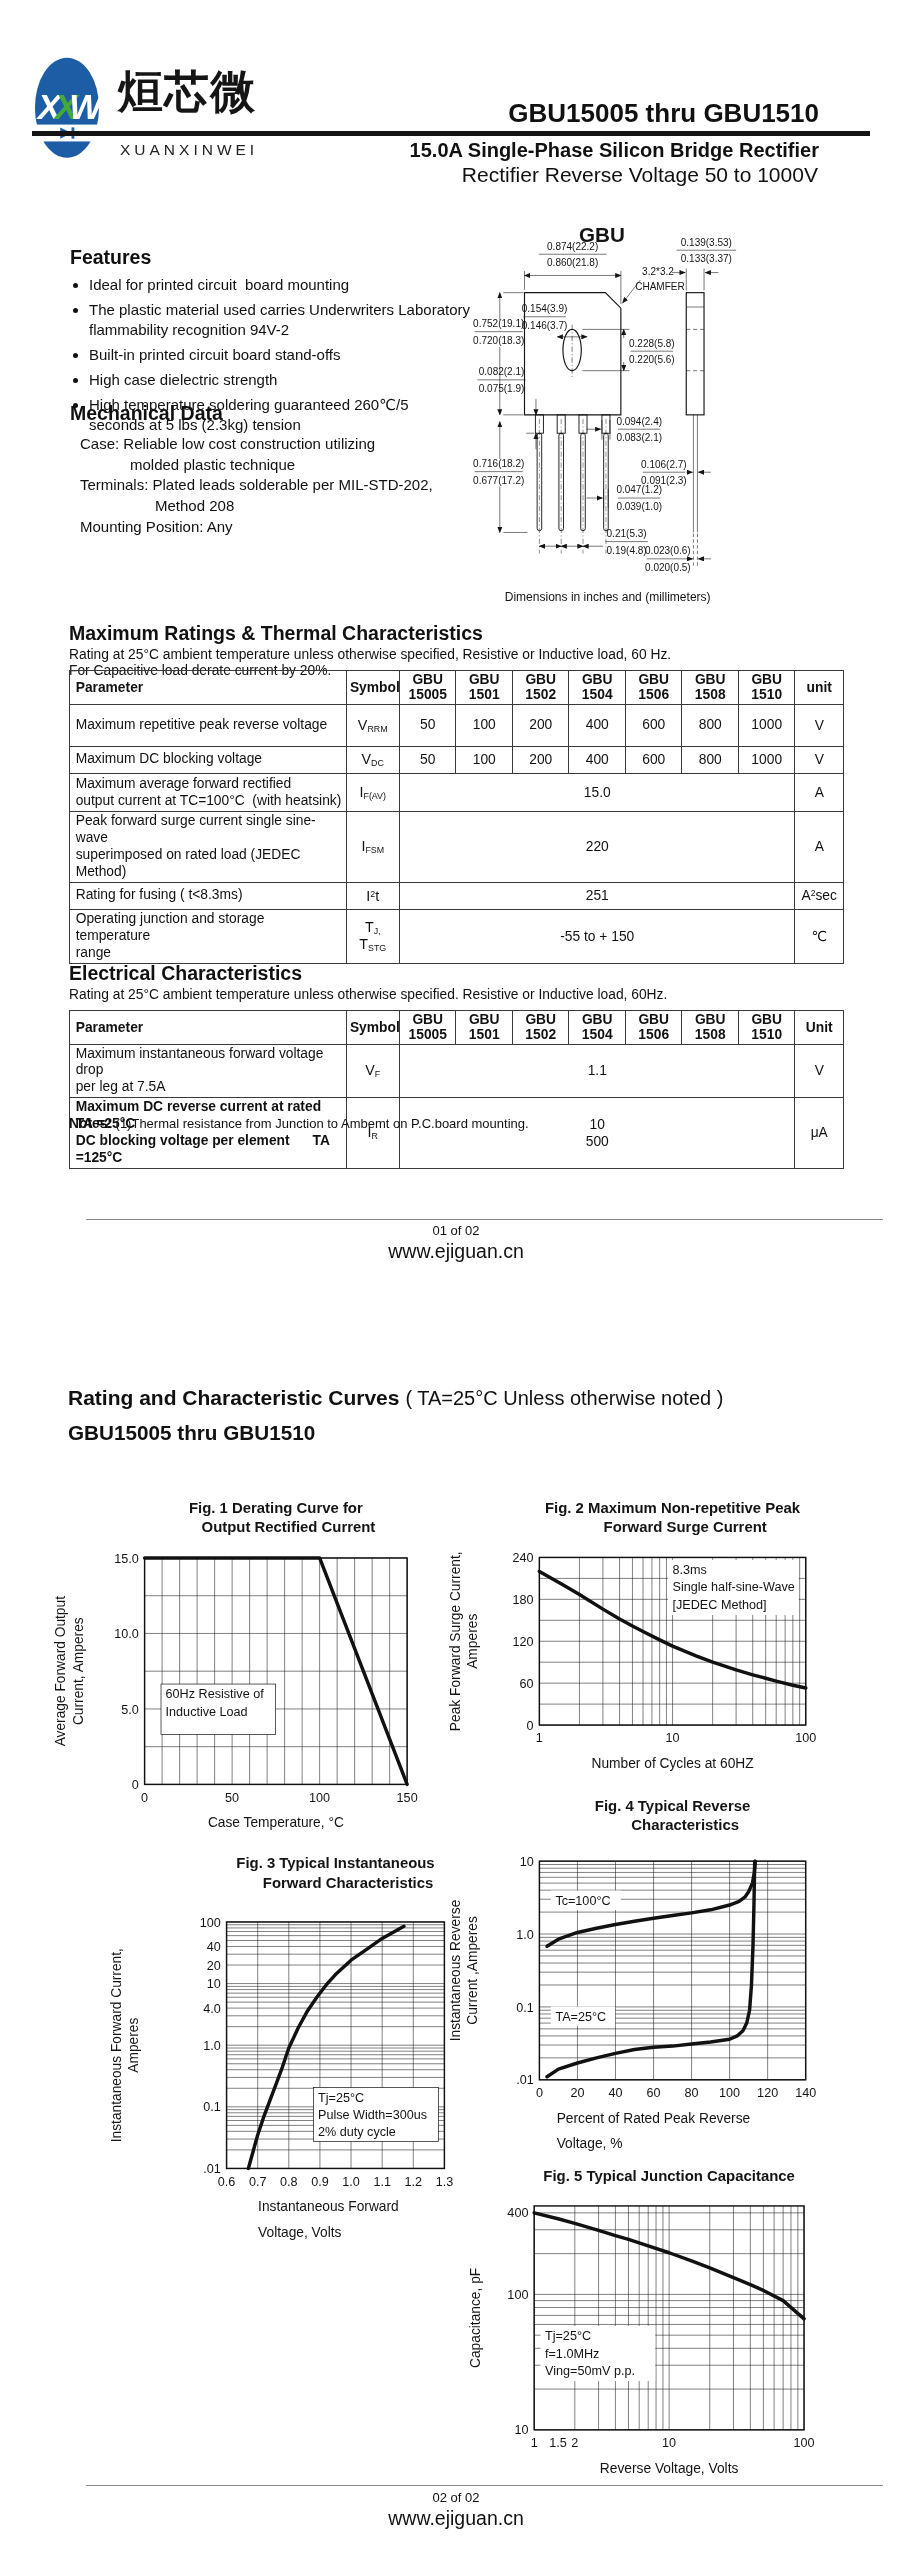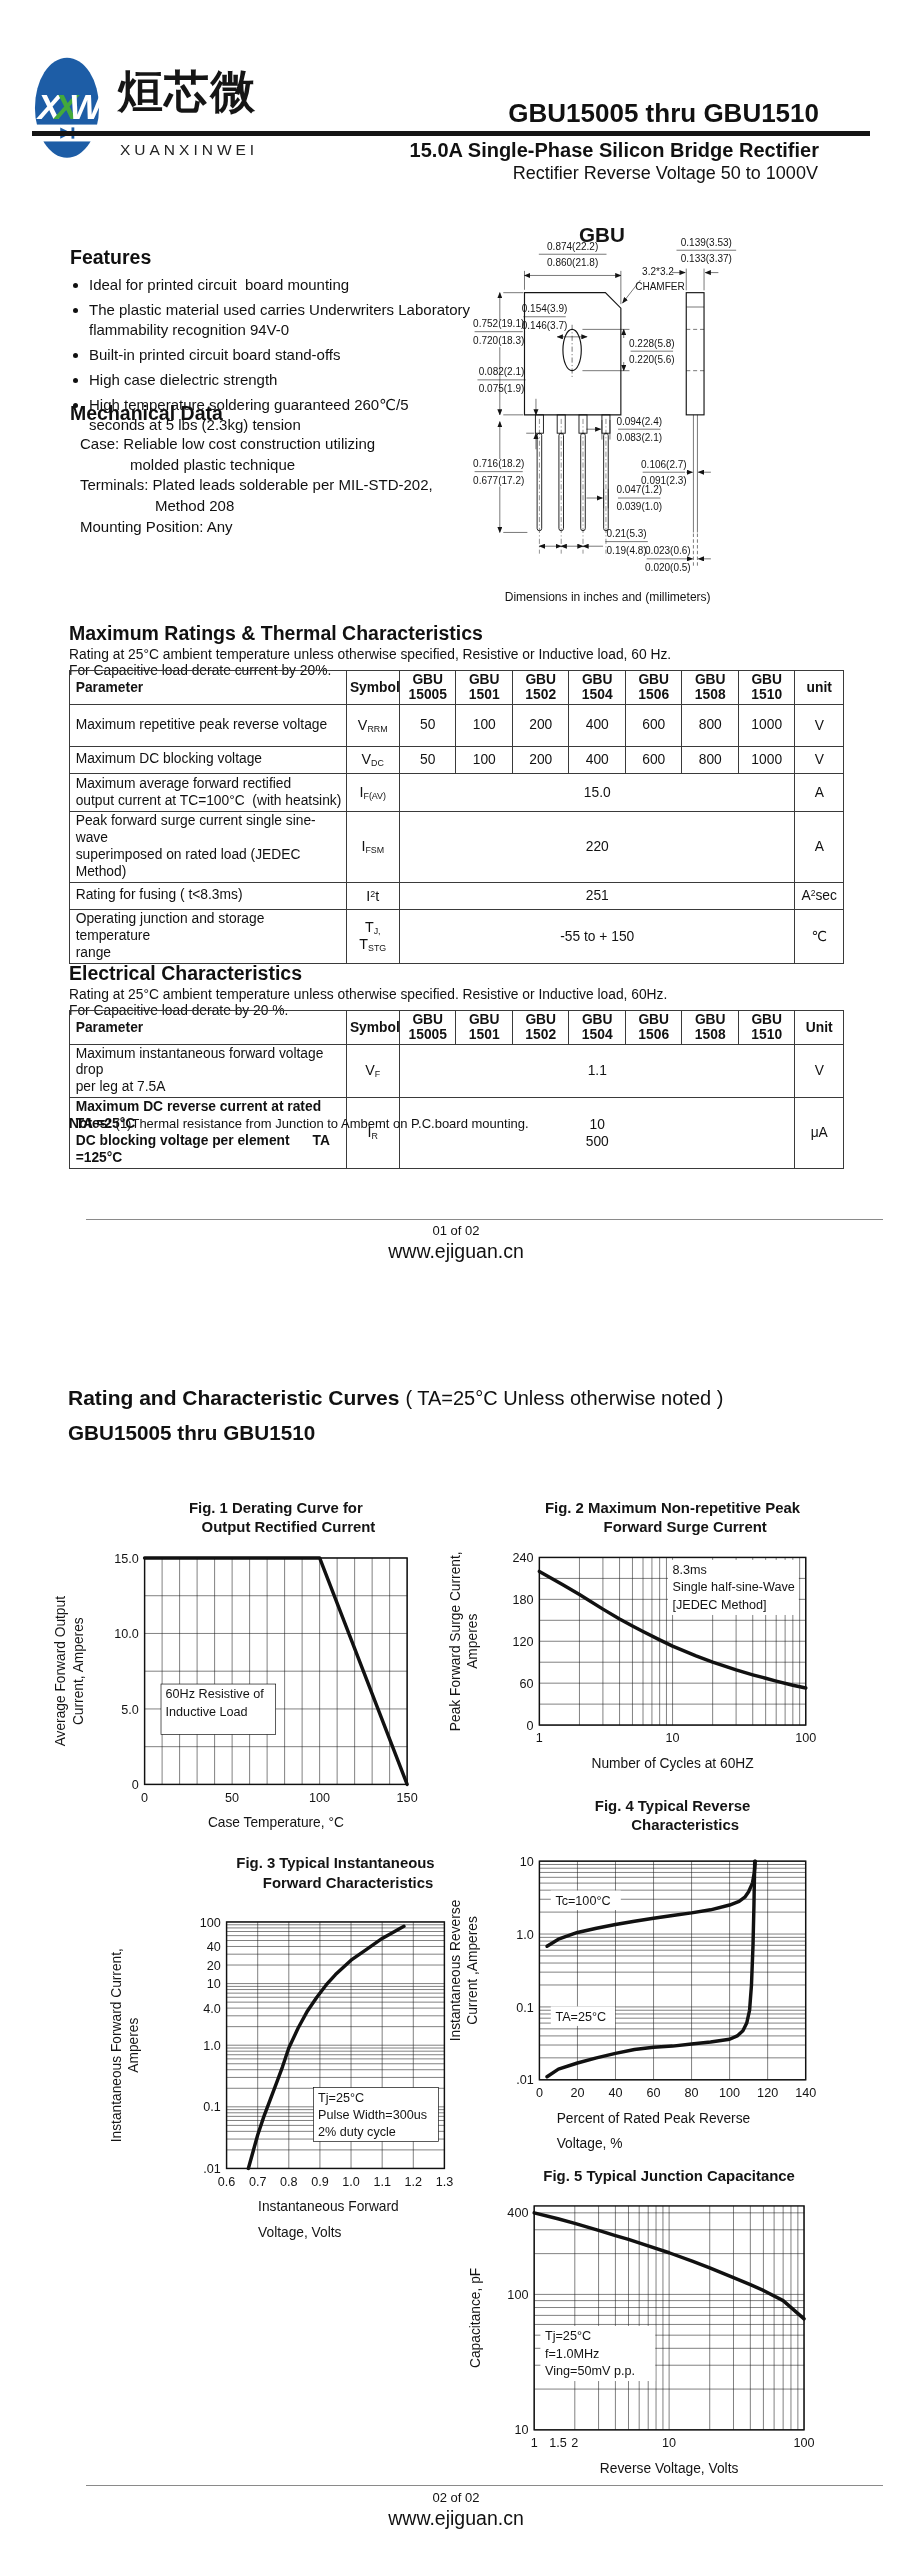--- a/index.html
+++ b/index.html
@@ -11,21 +11,21 @@
 
   
   .logo-svg{position:absolute;left:33px;top:56px;width:68px;height:104px;}
   .logo-cn{position:absolute;left:118px;top:62px;font-size:45px;font-weight:bold;letter-spacing:1.1px;color:#151515;text-align:right;}
   .logo-en{position:absolute;left:120px;top:141px;font-size:15.5px;letter-spacing:4px;color:#222;}
   .head-right{position:absolute;left:0;top:98px;width:819px;text-align:right;}
   .doc-title{font-size:26px;font-weight:bold;letter-spacing:0px;}
   .rule{position:absolute;left:32px;top:131px;width:838px;height:4.6px;background:#141414;}
   .subtitle-wrap{position:absolute;left:0;top:139px;width:819px;text-align:right;}
   .doc-sub1{font-size:20px;font-weight:bold;}
-  .doc-sub2{font-size:18px;margin-top:1.1px;padding-right:1.1px;}
+  .doc-sub2{font-size:21px;margin-top:1.1px;padding-right:1.1px;}
 
   
   .sec-h{font-size:19.5px;font-weight:bold;color:#111;}
   .features-h{left:70px;top:246px;}
   .feature-list{position:absolute;left:73px;top:275px;width:419px;margin:0;padding:0 0 0 16px;}
   .feature-list li{font-size:15px;line-height:1.32;margin-bottom:5.2px;white-space:pre-wrap;}
   .mech-h{left:70px;top:402px;}
   .mech-lines{position:absolute;left:80px;top:434px;width:413px;font-size:15px;line-height:1.38;}
   .mech-lines div{white-space:pre-wrap;}
 
@@ -109,21 +109,21 @@
 <div class="rule"></div>
 <div class="subtitle-wrap">
   <div class="doc-sub1">15.0A Single-Phase Silicon Bridge Rectifier</div>
   <div class="doc-sub2">Rectifier Reverse Voltage 50 to 1000V</div>
 </div>
 
 <div class="abs sec-h features-h">Features</div>
 <ul class="feature-list">
   <li>Ideal for printed circuit  board mounting</li>
   <li>The plastic material used carries Underwriters Laboratory
-flammability recognition 94V-0</li>
+flammability recognition 94V-2</li>
   <li>Built-in printed circuit board stand-offs</li>
   <li>High case dielectric strength</li>
   <li>High temperature soldering guaranteed 260℃/5
 seconds at 5 lbs (2.3kg) tension</li>
 </ul>
 <div class="abs sec-h mech-h">Mechanical Data</div>
 <div class="mech-lines">
   <div>Case: Reliable low cost construction utilizing
             molded plastic technique</div>
   <div>Terminals: Plated leads solderable per MIL-STD-202,
@@ -375,21 +375,20 @@
     <td class="sym"><span>T</span><sub>J,</sub><br><span>T</span><sub>STG</sub></td>
     <td class="val" colspan="7">-55 to + 150</td>
     <td class="unit"><span>℃</span></td>
   </tr>
 </tbody>
   </table>
 
 <div class="abs sec-h" style="left:69px;top:962px">Electrical Characteristics</div>
 <div class="rat-sub" style="top:987px">
   <div>Rating at 25°C ambient temperature unless otherwise specified. Resistive or Inductive load, 60Hz.</div>
-  <div>For Capacitive load derate by 20 %.</div>
 </div>
 <table class="spec-table t-ele">
   <colgroup>
       <col style="width:274px">
       <col style="width:53px">
       <col style="width:56px">
       <col style="width:56px">
       <col style="width:56px">
       <col style="width:56px">
       <col style="width:56px">

